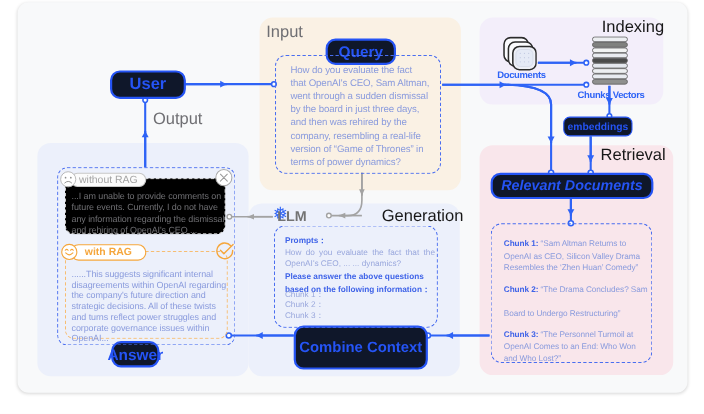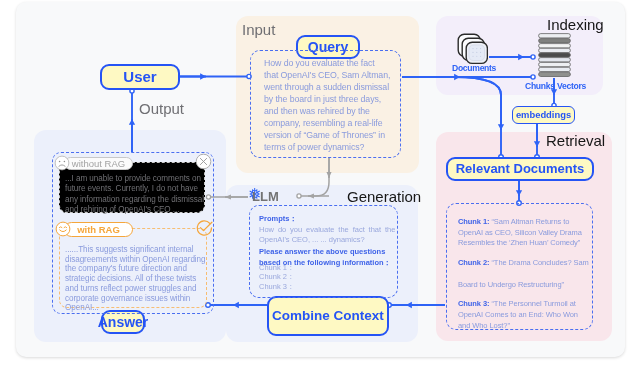--- a/index.html
+++ b/index.html
@@ -24,29 +24,29 @@
   #p-input{left:236px;top:16px;width:183px;height:157px;background:#faf1e4;}
   #p-indexing{left:436px;top:16px;width:167px;height:79px;background:#f3eefa;}
   #p-retrieval{left:436px;top:132px;width:176px;height:209px;background:#f9e6eb;}
   #p-output{left:34px;top:130px;width:192px;height:212px;background:#ecf0fb;}
   #p-generation{left:226px;top:185px;width:192px;height:157px;background:#ecf0fb;}
 
   
   #edges{position:absolute;left:0;top:0;width:640px;height:376px;overflow:visible;}
 
   
-  .nodebox{position:absolute;box-sizing:border-box;background:#fef9c3;border:2px solid #2554f5;
+  .nodebox{position:absolute;box-sizing:border-box;background:#0f172a;border:2px solid #2554f5;
            border-radius:9px;color:#2554f5;font-weight:bold;display:flex;align-items:center;
            justify-content:center;text-align:center;line-height:1.15;}
 
-  #n-user{left:100px;top:64px;width:80px;height:26px;font-size:15px;border-radius:9px;}
+  #n-user{left:100px;top:64px;width:69px;height:26px;font-size:15px;border-radius:9px;}
   #n-query{left:296px;top:35px;width:64px;height:24px;font-size:14px;border-radius:9px;}
   #n-answer{left:101px;top:310px;width:44px;height:24px;font-size:14px;border-radius:9px;}
   #n-embeddings{left:512px;top:106px;width:63px;height:18px;font-size:9.4px;border-radius:6px;border-width:1.5px;}
-  #n-relevant{left:446px;top:157px;width:148px;height:24px;font-size:13px;border-radius:9px;}
+  #n-relevant{left:446px;top:157px;width:148px;height:24px;font-size:13px;border-radius:9px;font-style:italic;}
   #n-combine{left:267px;top:296px;width:122px;height:40px;font-size:13.5px;border-radius:9px;}
 
   
   .dashbox{position:absolute;box-sizing:border-box;border:1.5px dashed #4a6ef0;border-radius:10px;}
   #d-query{left:250px;top:50px;width:151px;height:108px;}
 
   
   #d-output{left:52px;top:152px;width:162px;height:162px;border-color:#4a6ef0;border-radius:9px;}
   .subbox{position:absolute;box-sizing:border-box;border:1px dashed #c9c9c9;border-radius:8px;
           background:#000000;}

